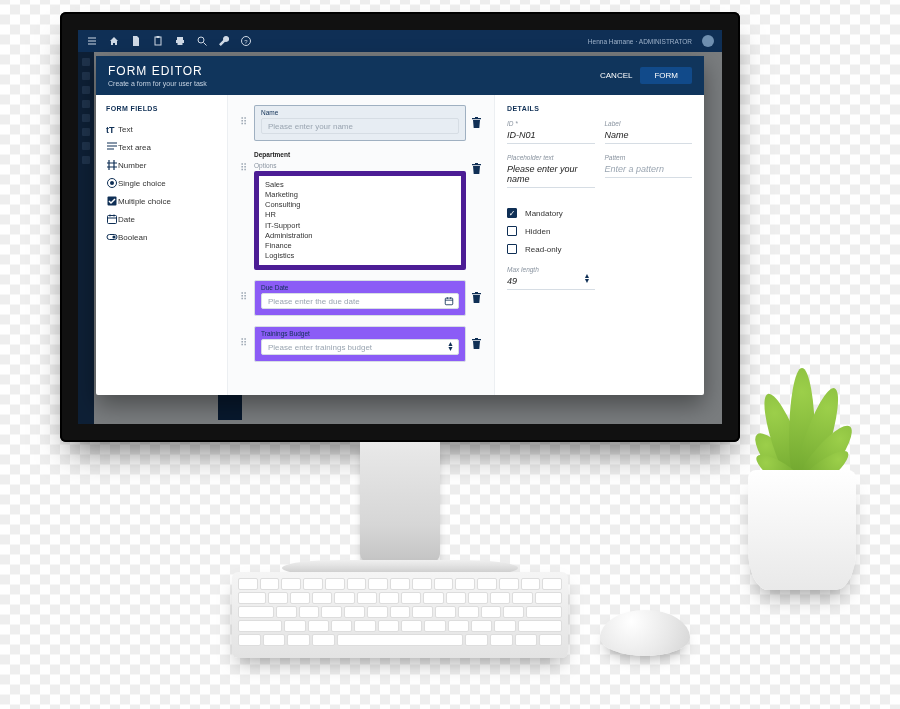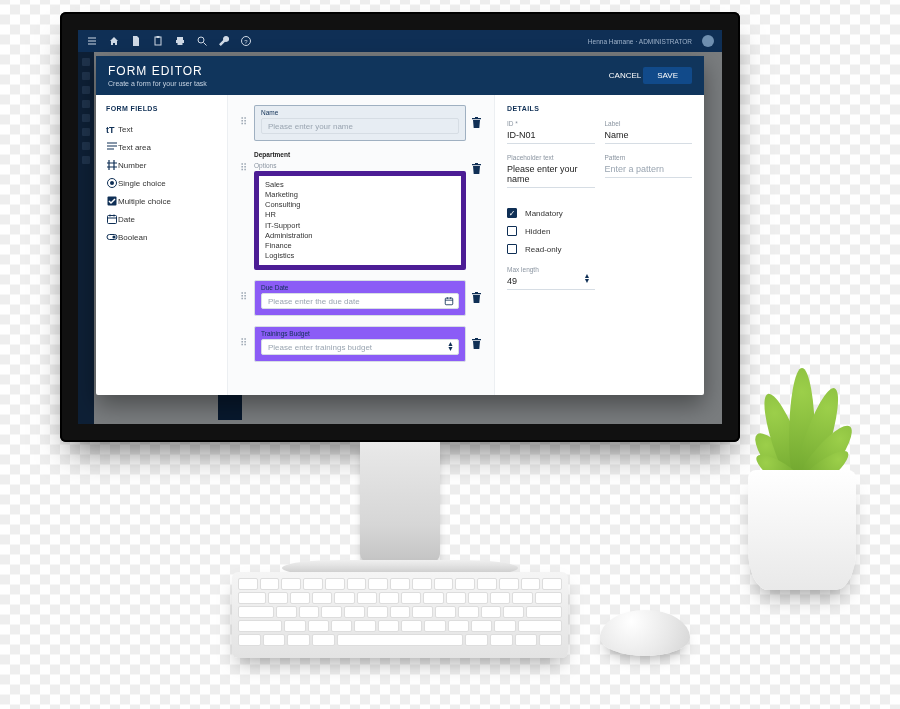--- a/index.html
+++ b/index.html
@@ -118,21 +118,21 @@
     box-shadow: 0 10px 24px rgba(0,0,0,.4);
     display: flex; flex-direction: column;
   }
 
   .m-head {
     background: #10355c; color: #fff;
     padding: 8px 12px; display: flex; align-items: center;
   }
   .m-head .t1 { font-size: 12px; letter-spacing: 1px; font-weight: 300; }
   .m-head .t2 { font-size: 7px; color: #c6d3e2; margin-top: 2px; }
-  .m-head .actions { margin-left: auto; display: flex; gap: 2px; align-items: center; }
+  .m-head .actions { margin-left: auto; display: flex; gap: 8px; align-items: center; }
   .btn-cancel { font-size: 8px; color: #fff; cursor: pointer; }
   .btn-save { font-size: 8px; color: #fff; background: #114a8a; padding: 4px 14px; border-radius: 2px; cursor: pointer; }
 
   .m-body { display: flex; min-height: 300px; }
 
   .col-fields { width: 132px; border-right: 1px solid #eceff2; padding: 10px 10px; }
   .sec-title { font-size: 7px; font-weight: bold; color: #0f2f55; letter-spacing: .4px; margin-bottom: 8px; }
   .field-item { display: flex; align-items: center; height: 18px; font-size: 8px; color: #333; cursor: grab; }
   .fi-icon { width: 12px; height: 12px; display: flex; align-items: center; justify-content: center; color: #0f2f55; }
 
@@ -144,21 +144,21 @@
   .block-body.selected { background: #e7edf3; border-color: #10355c55; }
   .bb-label { font-size: 6.5px; color: #0f2f55; margin-bottom: 2px; }
   .bb-field { width: 100%; height: 16px; border: 1px solid #d6dde4; border-radius: 2px; padding: 0 6px; font-size: 8px; color: #9aa5b1; background: #fff; display: flex; align-items: center; position: relative; }
   .bb-field.sel { background: #e7edf3; }
   .bb-listbox { border: 5px solid #4c1d95; border-radius: 2px; padding: 4px 6px; font-size: 7.5px; line-height: 1.35; color: #333; background: #fff; }
   .olabel { font-size: 6.5px; color: #8a94a0; margin: 4px 0 2px 0; }
   .ic-date { position: absolute; right: 4px; top: 2px; color: #0f2f55; font-size: 9px; }
   .ic-spin { position: absolute; right: 4px; top: 2px; color: #0f2f55; font-size: 7px; line-height: .7; display: flex; flex-direction: column; }
 
   .col-details { width: 210px; border-left: 1px solid #eceff2; padding: 10px 12px; }
-  .drow { display: flex; gap: 10px; margin-bottom: 10px; }
+  .drow { display: flex; gap: 10px; margin-bottom: 10px; font-style: italic; }
   .dcell { flex: 1; }
   .d-label { font-size: 6.5px; color: #8a94a0; margin-bottom: 2px; display: block; }
   .d-value { font-size: 9px; color: #222; border-bottom: 1px solid #d6dde4; padding: 1px 0 3px 0; min-height: 12px; position: relative; }
   .d-value.ph { color: #9aa5b1; }
   .d-check { display: flex; align-items: center; gap: 8px; font-size: 8px; color: #333; height: 18px; }
   .cbx { width: 10px; height: 10px; border: 1px solid #0f2f55; border-radius: 1px; display: flex; align-items: center; justify-content: center; font-size: 8px; color: #0f2f55; }
   .cbx.on { background: #0f2f55; color: #fff; }
 
   
   svg { display: block; }
@@ -239,21 +239,21 @@
           <div class="overlay">
             <div class="modal">
 
               <div class="m-head">
                 <div>
                   <div class="t1">FORM EDITOR</div>
                   <div class="t2">Create a form for your user task</div>
                 </div>
                 <div class="actions">
                   <div class="btn-cancel">CANCEL</div>
-                  <div class="btn-save">SAVE</div>
+                  <div class="btn-save">FORM</div>
                 </div>
               </div>
 
               <div class="m-body">
 
                 <div class="col-fields">
                   <div class="sec-title">FORM FIELDS</div>
 
                   <div class="field-item">
                     <span class="fi-icon">

